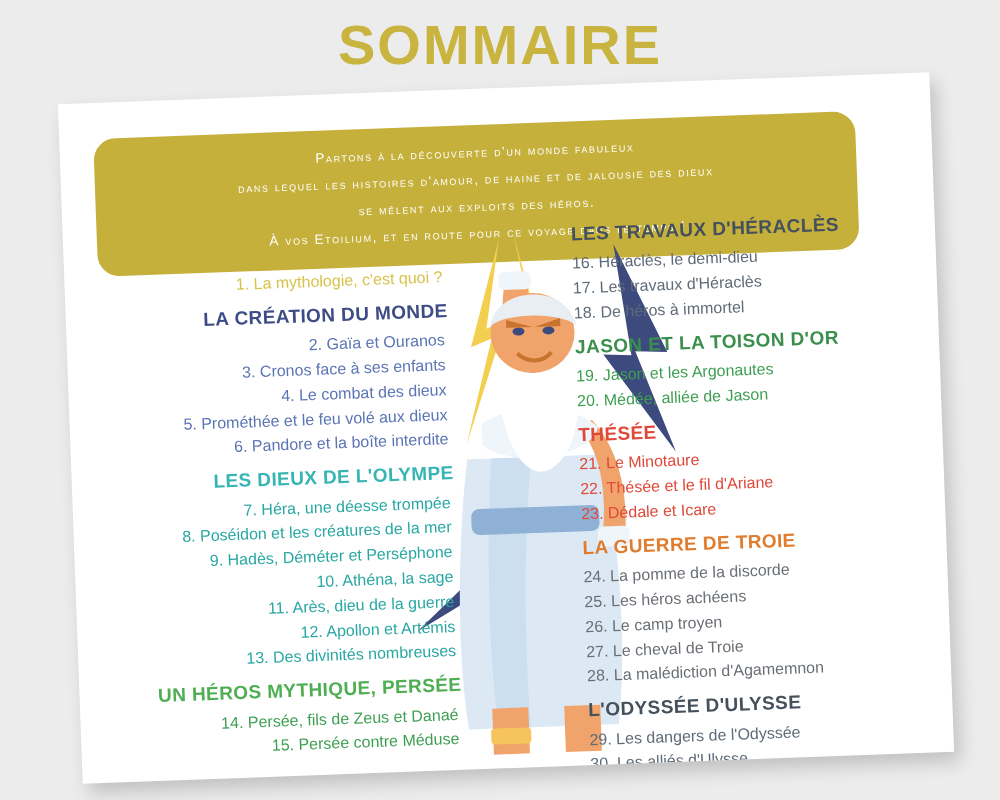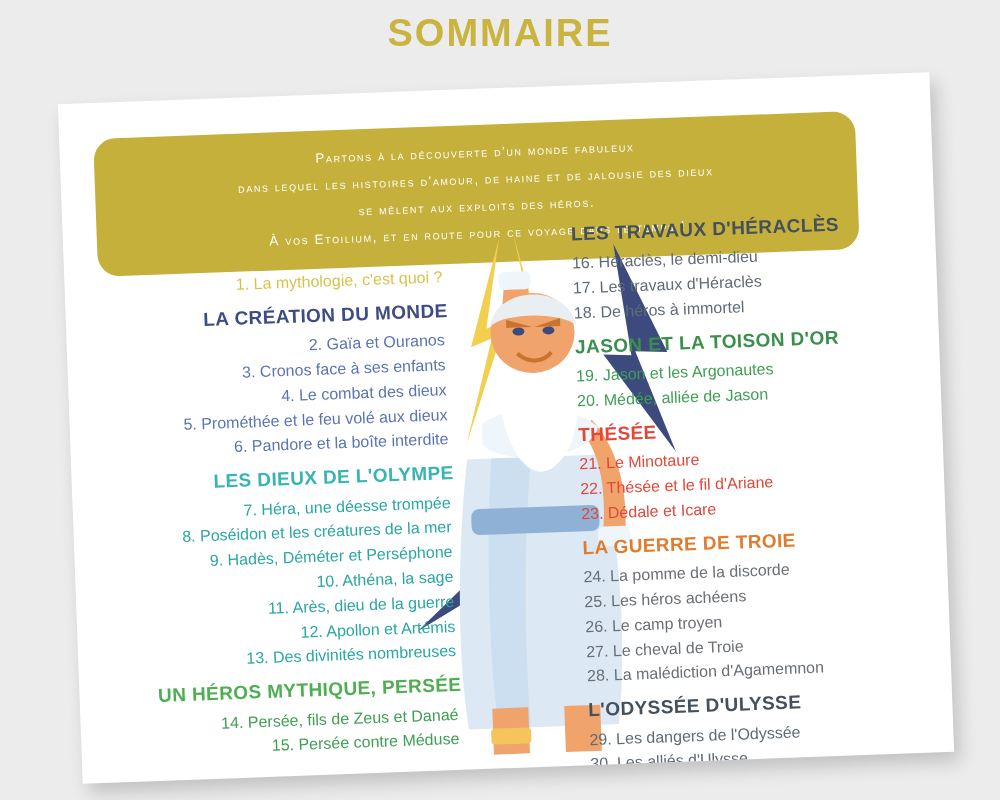--- a/index.html
+++ b/index.html
@@ -19,21 +19,21 @@
     background: #ececec;
   }
 
   
   .page-title {
     position: absolute;
     top: 12px;
     left: 0;
     width: 1000px;
     text-align: center;
-    font-size: 38px;
+    font-size: 56px;
     font-weight: bold;
     letter-spacing: 2px;
     color: #c9b43f;
     font-family: "Liberation Sans", sans-serif;
   }
 
   
   .sheet-wrap {
     position: absolute;
     left: 70px;

